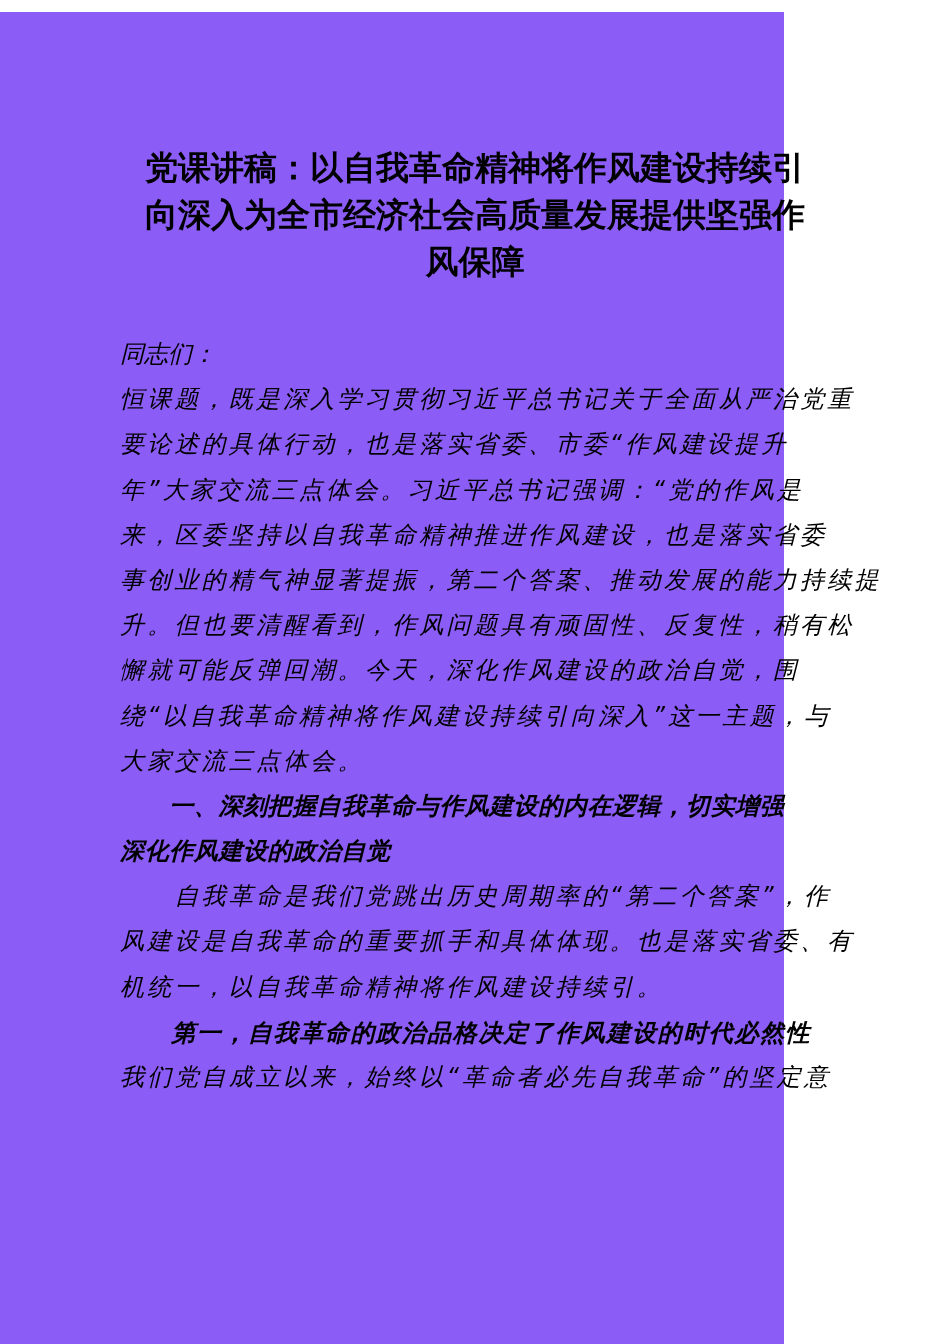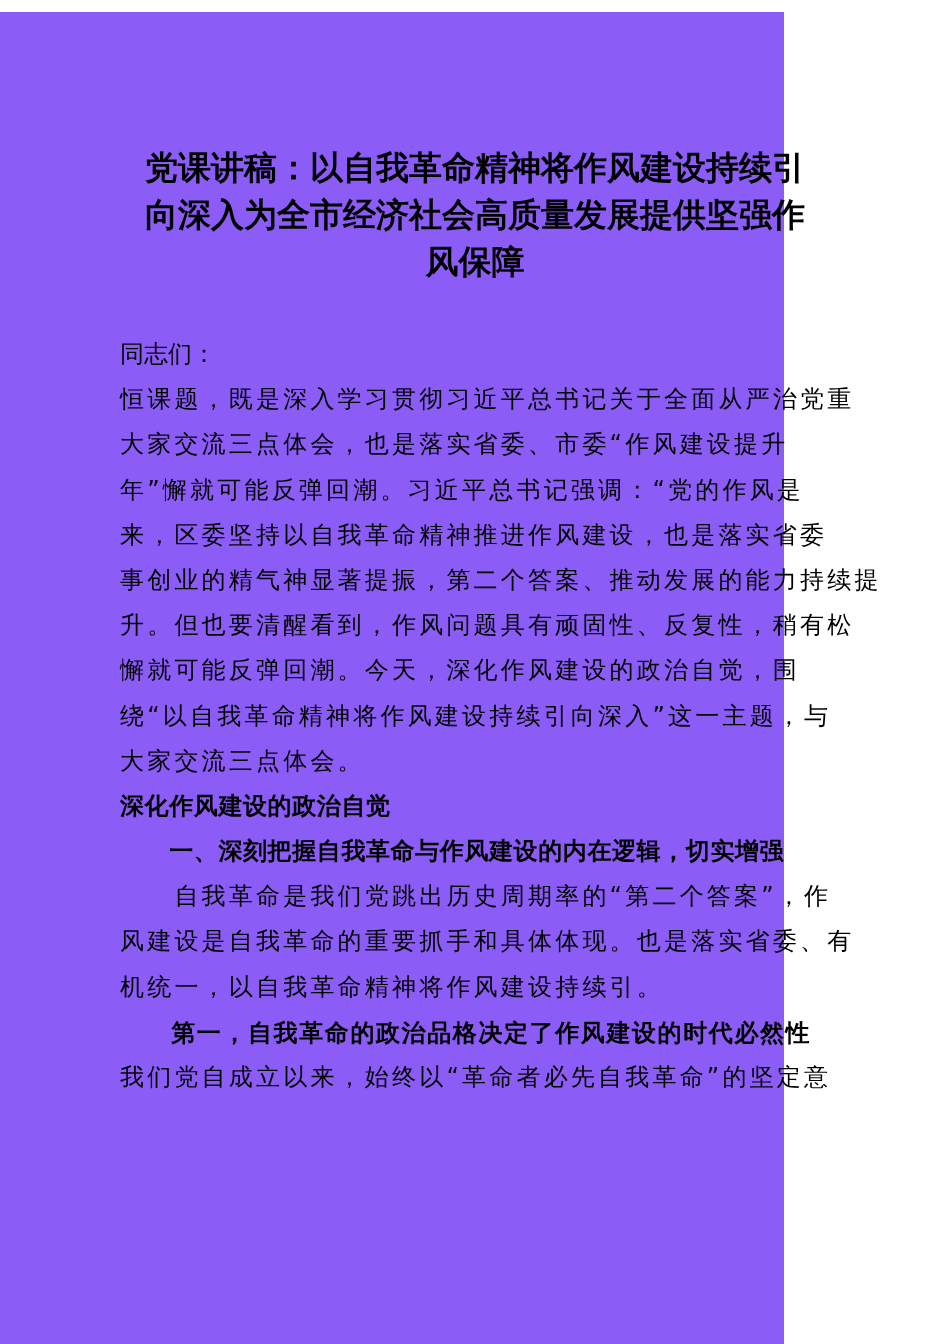--- a/index.html
+++ b/index.html
@@ -49,20 +49,21 @@
       line-height: 45.2px;
       letter-spacing: 3.2px;
     }
     .para {
       margin: 0;
       white-space: nowrap;
     }
     .para .line {
       display: block;
       height: 45.2px;
+      font-style: italic;
     }
     .salutation {
       letter-spacing: 0px;
     }
     .heading {
       font-weight: bold;
       letter-spacing: 0.6px;
     }
     .subheading {
       font-family: "DejaVu Serif", "Liberation Serif", serif;
@@ -82,33 +83,33 @@
   </h1>
 
   <div class="body">
 
     <p class="para salutation">
       <span class="line">同志们：</span>
     </p>
 
     <p class="para">
       <span class="line">恒课题，既是深入学习贯彻习近平总书记关于全面从严治党重</span>
-      <span class="line">大家交流三点体会，也是落实省委、市委“作风建设提升</span>
-      <span class="line">年”懈就可能反弹回潮。习近平总书记强调：“党的作风是</span>
+      <span class="line">要论述的具体行动，也是落实省委、市委“作风建设提升</span>
+      <span class="line">年”大家交流三点体会。习近平总书记强调：“党的作风是</span>
       <span class="line">来，区委坚持以自我革命精神推进作风建设，也是落实省委</span>
       <span class="line">事创业的精气神显著提振，第二个答案、推动发展的能力持续提</span>
       <span class="line">升。但也要清醒看到，作风问题具有顽固性、反复性，稍有松</span>
       <span class="line">懈就可能反弹回潮。今天，深化作风建设的政治自觉，围</span>
       <span class="line">绕“以自我革命精神将作风建设持续引向深入”这一主题，与</span>
       <span class="line">大家交流三点体会。</span>
     </p>
 
     <p class="para heading">
+      <span class="line">　　一、深刻把握自我革命与作风建设的内在逻辑，切实增强</span>
       <span class="line">深化作风建设的政治自觉</span>
-      <span class="line">　　一、深刻把握自我革命与作风建设的内在逻辑，切实增强</span>
     </p>
 
     <p class="para">
       <span class="line">　　自我革命是我们党跳出历史周期率的“第二个答案”，作</span>
       <span class="line">风建设是自我革命的重要抓手和具体体现。也是落实省委、有</span>
       <span class="line">机统一，以自我革命精神将作风建设持续引。</span>
     </p>
 
     <p class="para subheading">
       <span class="line">　　第一，自我革命的政治品格决定了作风建设的时代必然性</span>

